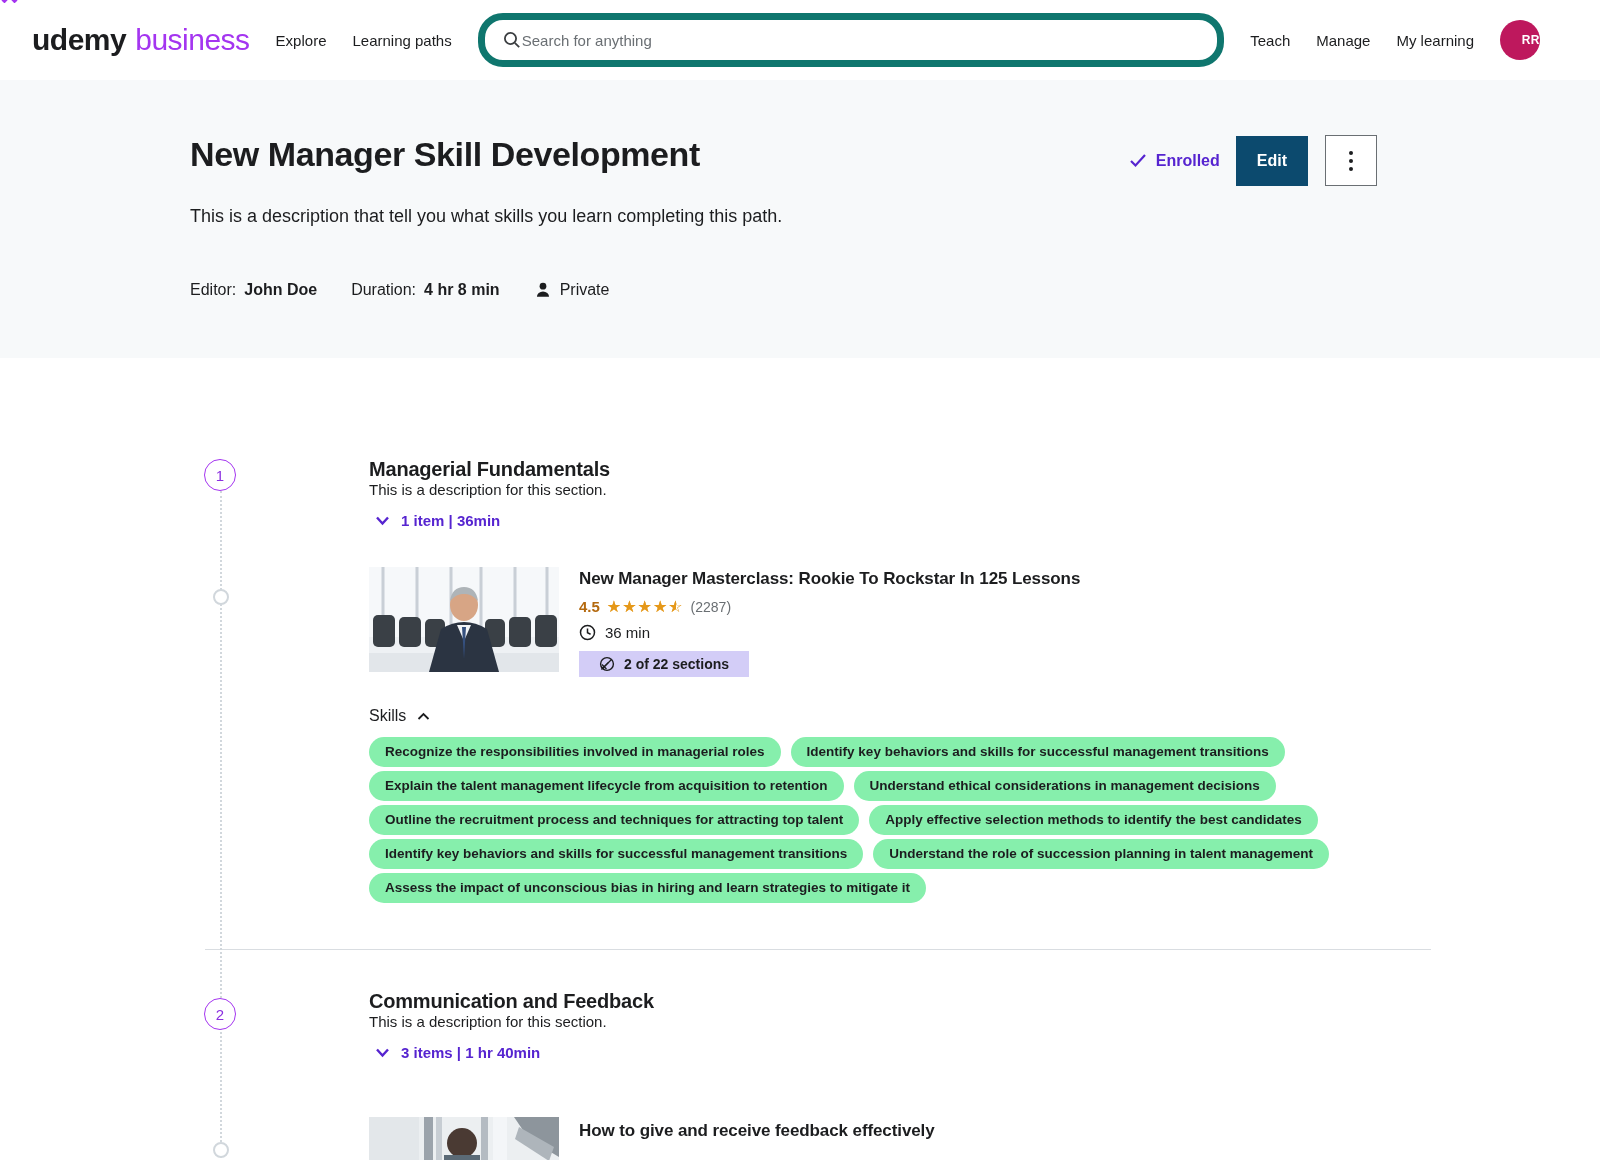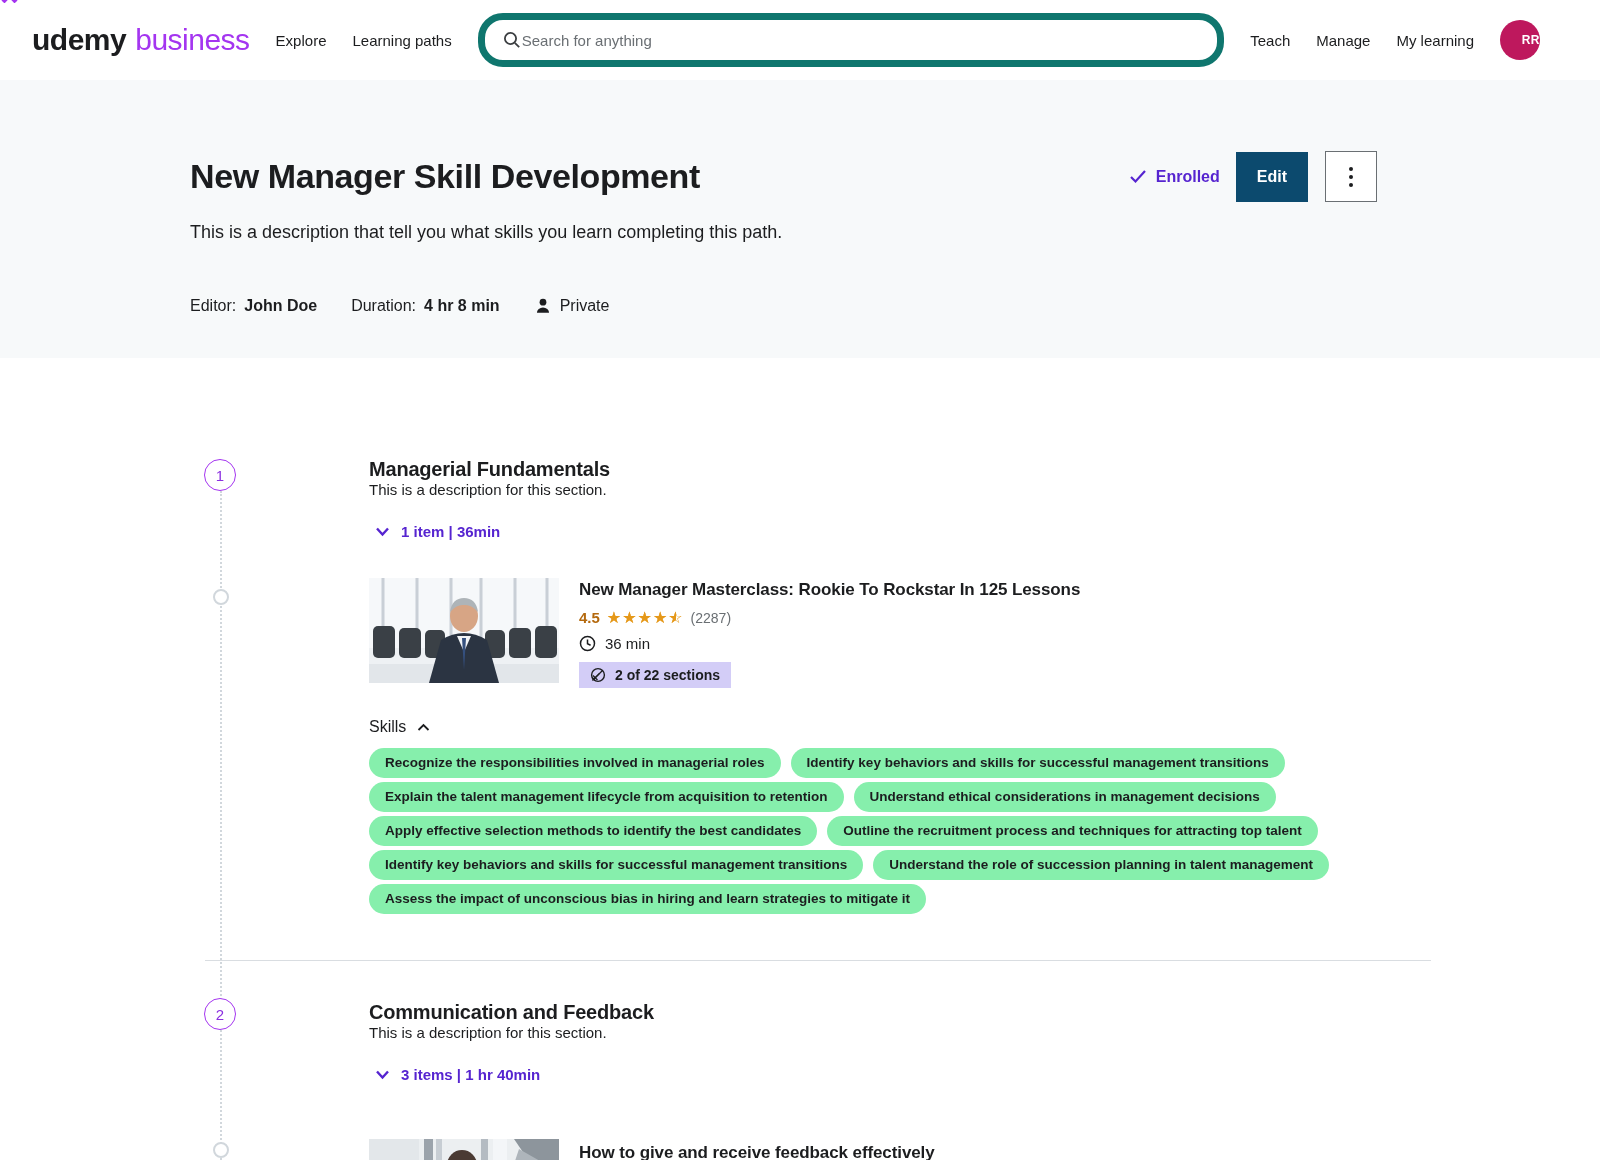--- a/index.html
+++ b/index.html
@@ -18,21 +18,21 @@
             border-radius:25px; padding:0 16px 0 18px; gap:1px; background:#fff; }
   .search input { flex:1; border:none; outline:none; font-size:15px;
                   font-family:"Liberation Sans", sans-serif; color:#1c1d1f; background:transparent; }
   .search input::placeholder { color:#6a6f73; }
   .avatar { width:40px; height:40px; border-radius:50%; background:#be185d; color:#fff;
             display:flex; align-items:center; justify-content:flex-end; font-size:12px;
             font-weight:700; letter-spacing:.5px; cursor:pointer; flex:0 0 auto; }
 
   
   .hero { background:#f7f9fa; height:278px; padding:55px 223px 0 190px; }
-  .hero-top { display:flex; align-items:center; justify-content:space-between;margin-top:16px; }
+  .hero-top { display:flex; align-items:flex-start; justify-content:space-between; }
   .hero h1 { font-size:34px; font-weight:700; letter-spacing:-0.4px; }
   .actions { display:flex; align-items:center; margin-top:0; }
   .enrolled { display:flex; align-items:center; gap:9px; margin-right:16px;
               color:#5624d0; font-size:16px; font-weight:700; }
   .btn-edit { height:50px; padding:0 21px; background:#0c4a6e; color:#fff; border:none;
               font-size:16px; font-weight:700; font-family:"Liberation Sans",sans-serif; cursor:pointer; }
   .btn-kebab { width:52px; height:51px; margin-left:17px; background:#fff;
                border:1px solid #6a6f73; display:flex; flex-direction:column; gap:4px;
                align-items:center; justify-content:center; cursor:pointer; }
   .btn-kebab .dot { width:4px; height:4px; border-radius:50%; background:#1c1d1f; }
@@ -50,37 +50,37 @@
   .tl-num.n1 { top:101px; } .tl-num.n2 { top:640px; }
   .tl-dot { position:absolute; left:213px; width:16px; height:16px; border-radius:50%;
             border:2px solid #d1d7dc; background:#fff; z-index:2; }
   .tl-dot.d1 { top:231px; } .tl-dot.d2 { top:784px; }
 
   .sec { margin-left:369px; width:1061px; }
   .sec.first { padding-top:100px; }
   .sec.second { padding-top:40px; }
   .sec h2 { font-size:20px; font-weight:700; letter-spacing:-0.2px; }
   .sec-desc { font-size:15px; }
-  .toggle { margin-top:25px; display:flex; align-items:center; gap:11px; background:none;
+  .toggle { margin-top:14px; display:flex; align-items:center; gap:11px; background:none;
             border:none; color:#5624d0; font-size:15px; font-weight:700; cursor:pointer;
             font-family:"Liberation Sans",sans-serif; padding:0 0 0 6px; }
 
   .course { margin-top:38px; display:flex; gap:20px; cursor:pointer; }
   .thumb { width:190px; height:105px; flex:0 0 auto; overflow:hidden; background:#e8ebee; }
   .course h3 { font-size:17px; font-weight:700; letter-spacing:-0.1px; margin-top:2px; }
   .rating-row { margin-top:9px; display:flex; align-items:center; gap:7px; }
   .rating-num { color:#b4690e; font-size:15px; font-weight:700; }
   .stars { position:relative; display:inline-block; font-size:16px; line-height:1;
            color:#e59819; letter-spacing:1px; }
   .stars .fill { position:absolute; left:0; top:0; width:90%; overflow:hidden;
                  white-space:nowrap; color:#e59819; }
   .reviews { color:#6a6f73; font-size:14px; }
   .dur-row { margin-top:9px; display:flex; align-items:center; gap:9px; font-size:15px; }
   .badge { margin-top:10px; display:inline-flex; align-items:center; gap:9px;
-           background:#d3cdf7; padding:5px 11px; font-size:14px; font-weight:700; }
+           background:#d3cdf7; padding:5px 20px; font-size:14px; font-weight:700; }
 
   .skills { margin-top:30px; }
   .skills-toggle { display:flex; align-items:center; gap:11px; background:none; border:none;
                    font-size:16px; color:#1c1d1f; cursor:pointer;
                    font-family:"Liberation Sans",sans-serif; padding:0; }
   .pill-rows { margin-top:12px; }
   .pill-row { display:flex; gap:10px; margin-bottom:4px; }
   .pill { background:#86efac; border-radius:15px; height:30px; line-height:30px;
           padding:0 16px; font-size:13.5px; font-weight:700; white-space:nowrap; }
 
@@ -243,22 +243,22 @@
       <div class="pill-rows">
         <div class="pill-row">
           <span class="pill">Recognize the responsibilities involved in managerial roles</span>
           <span class="pill">Identify key behaviors and skills for successful management transitions</span>
         </div>
         <div class="pill-row">
           <span class="pill">Explain the talent management lifecycle from acquisition to retention</span>
           <span class="pill">Understand ethical considerations in management decisions</span>
         </div>
         <div class="pill-row">
+          <span class="pill">Outline the recruitment process and techniques for attracting top talent</span>
           <span class="pill">Apply effective selection methods to identify the best candidates</span>
-          <span class="pill">Outline the recruitment process and techniques for attracting top talent</span>
         </div>
         <div class="pill-row">
           <span class="pill">Identify key behaviors and skills for successful management transitions</span>
           <span class="pill">Understand the role of succession planning in talent management</span>
         </div>
         <div class="pill-row">
           <span class="pill">Assess the impact of unconscious bias in hiring and learn strategies to mitigate it</span>
         </div>
       </div>
     </div>

